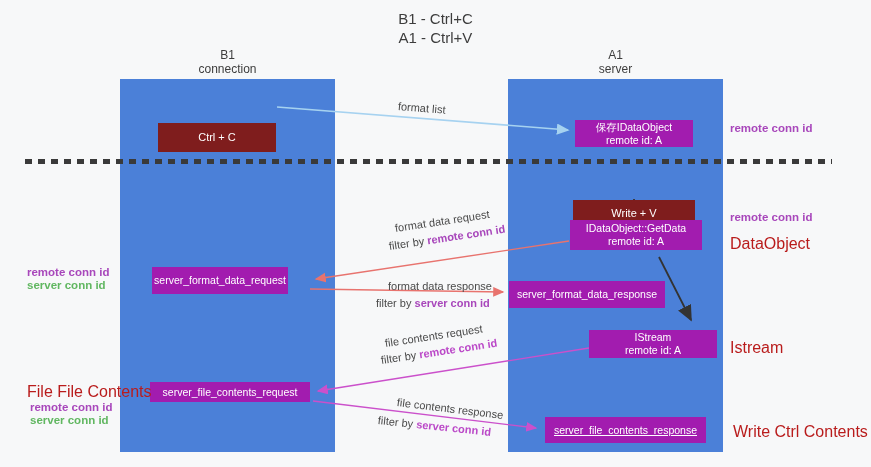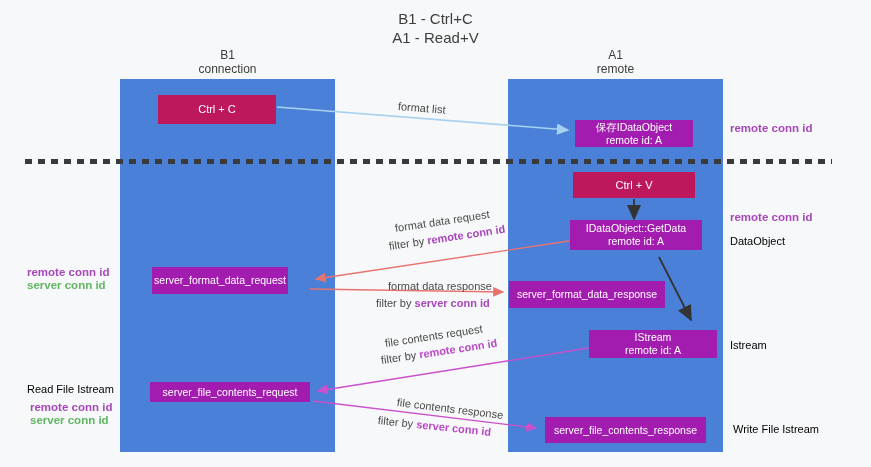--- a/index.html
+++ b/index.html
@@ -12,51 +12,51 @@
   }
   .abs{position:absolute;}
   .title{left:0;top:9px;width:871px;text-align:center;font-size:15px;line-height:19px;color:#3d3d3d;}
   .col-header{text-align:center;font-size:12px;line-height:14px;color:#3d3d3d;}
   .col-rect{background:#4b80d8;}
   .node{
     display:flex;flex-direction:column;align-items:center;justify-content:center;
     color:#fff;font-size:10.5px;line-height:13px;text-align:center;white-space:nowrap;
   }
   .node.orange{background:#a21caf;align-items:center;}
-  .node.green{background:#be185d;font-size:11px;}
+  .node.green{background:#7f1d1d;font-size:11px;margin-top:28px;}
   .edge-label{font-size:11px;color:#4a4a4a;white-space:nowrap;transform-origin:left center;}
   .conn-remote{color:#a847bb;font-weight:bold;}
   .conn-remote-m{color:#bb49c8;font-weight:bold;}
   .ann{font-size:11.5px;white-space:nowrap;}
   .ann.purple{color:#a847bb;font-weight:bold;}
   .ann.green{color:#61b761;font-weight:bold;}
-  .ann.plain{font-size:11px;color:#000000;font-weight:normal;}
+  .ann.plain{font-size:16px;color:#b91c1c;font-weight:normal;}
   .dashline{
     height:5px;
     background:repeating-linear-gradient(to right,#3a3a3a 0 7px,transparent 7px 13px);
   }
   svg.connectors{left:0;top:0;pointer-events:none;}
 </style>
 </head>
 <body>
 
 <div class="canvas">
 
   <div class="abs title">
     <div>B1 - Ctrl+C</div>
-    <div>A1 - Read+V</div>
+    <div>A1 - Ctrl+V</div>
   </div>
 
   <div class="abs col-header" style="left:120px;top:48px;width:215px;">
     <div>B1</div>
     <div>connection</div>
   </div>
   <div class="abs col-header" style="left:508px;top:48px;width:215px;">
     <div>A1</div>
-    <div>remote</div>
+    <div>server</div>
   </div>
 
   <div class="abs col-rect" style="left:120px;top:79px;width:215px;height:373px;"></div>
   <div class="abs col-rect" style="left:508px;top:79px;width:215px;height:373px;"></div>
 
   <svg class="abs connectors" width="871" height="467" viewBox="0 0 871 467">
     <defs>
       <marker id="m-blue" markerWidth="9" markerHeight="8" refX="7" refY="3.5" orient="auto">
         <path d="M0,0 L8,3.5 L0,7 Z" fill="#a6d2f0"></path>
       </marker>
@@ -84,21 +84,21 @@
   <div class="abs node green" style="left:158px;top:95px;width:118px;height:29px;">
     <div>Ctrl + C</div>
   </div>
 
   <div class="abs node orange" style="left:575px;top:120px;width:118px;height:27px;">
     <div>保存IDataObject</div>
     <div>remote id: A</div>
   </div>
 
   <div class="abs node green" style="left:573px;top:172px;width:122px;height:26px;">
-    <div>Ctrl + V</div>
+    <div>Write + V</div>
   </div>
 
   <div class="abs node orange" style="left:570px;top:220px;width:132px;height:30px;">
     <div>IDataObject::GetData</div>
     <div>remote id: A</div>
   </div>
 
   <div class="abs node orange" style="left:152px;top:267px;width:136px;height:27px;">
     <div>server_format_data_request</div>
   </div>
@@ -109,21 +109,21 @@
 
   <div class="abs node orange" style="left:589px;top:330px;width:128px;height:28px;">
     <div>IStream</div>
     <div>remote id: A</div>
   </div>
 
   <div class="abs node orange" style="left:150px;top:382px;width:160px;height:20px;">
     <div>server_file_contents_request</div>
   </div>
 
-  <div class="abs node orange" style="left:545px;top:417px;width:161px;height:26px;">
+  <div class="abs node orange" style="left:545px;top:417px;width:161px;height:26px;text-decoration:underline;">
     <div>server_file_contents_response</div>
   </div>
 
   <div class="abs edge-label" style="left:398px;top:100px;transform:rotate(4.5deg);">format list</div>
 
   <div class="abs edge-label" style="left:395px;top:222px;transform:rotate(-8.5deg);">format data request</div>
   <div class="abs edge-label" style="left:389px;top:240px;transform:rotate(-8.5deg);"><span>filter by </span><span class="conn-remote">remote conn id</span></div>
 
   <div class="abs edge-label" style="left:388px;top:280px;">format data response</div>
   <div class="abs edge-label" style="left:376px;top:297px;"><span>filter by </span><span class="conn-remote">server conn id</span></div>
@@ -131,21 +131,21 @@
   <div class="abs edge-label" style="left:385px;top:337px;transform:rotate(-8.5deg);">file contents request</div>
   <div class="abs edge-label" style="left:381px;top:354px;transform:rotate(-8.5deg);"><span>filter by </span><span class="conn-remote-m">remote conn id</span></div>
 
   <div class="abs edge-label" style="left:397px;top:396px;transform:rotate(7deg);">file contents response</div>
   <div class="abs edge-label" style="left:378px;top:414px;transform:rotate(6deg);"><span>filter by </span><span class="conn-remote-m">server conn id</span></div>
 
   <div class="abs ann purple" style="left:730px;top:122px;">remote conn id</div>
   <div class="abs ann purple" style="left:730px;top:211px;">remote conn id</div>
   <div class="abs ann plain" style="left:730px;top:235px;">DataObject</div>
   <div class="abs ann plain" style="left:730px;top:339px;">Istream</div>
-  <div class="abs ann plain" style="left:733px;top:423px;">Write File Istream</div>
+  <div class="abs ann plain" style="left:733px;top:423px;">Write Ctrl Contents</div>
 
   <div class="abs ann purple" style="left:27px;top:266px;">remote conn id</div>
   <div class="abs ann green" style="left:27px;top:279px;">server conn id</div>
-  <div class="abs ann plain" style="left:27px;top:383px;">Read File Istream</div>
+  <div class="abs ann plain" style="left:27px;top:383px;">File File Contents</div>
   <div class="abs ann purple" style="left:30px;top:401px;">remote conn id</div>
   <div class="abs ann green" style="left:30px;top:414px;">server conn id</div>
 
 </div>
 
 </body></html>

